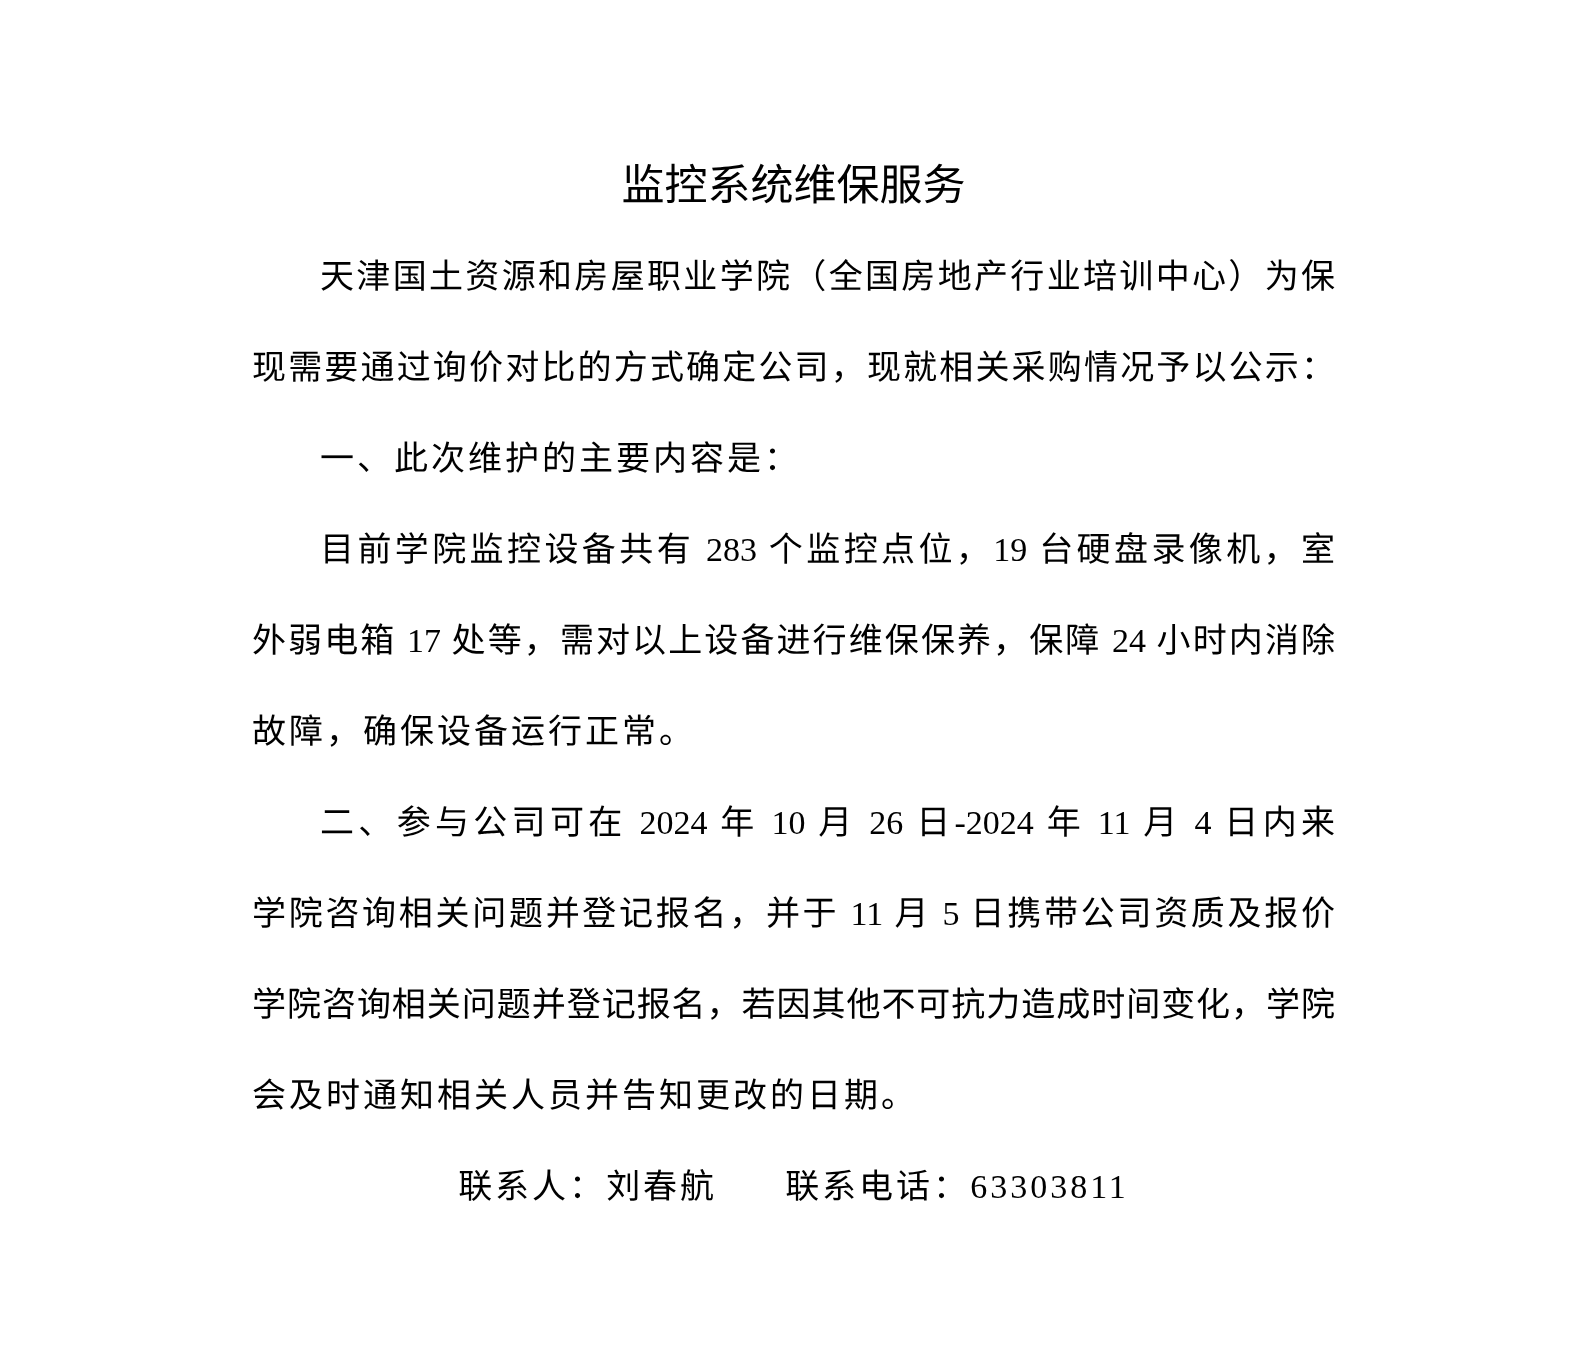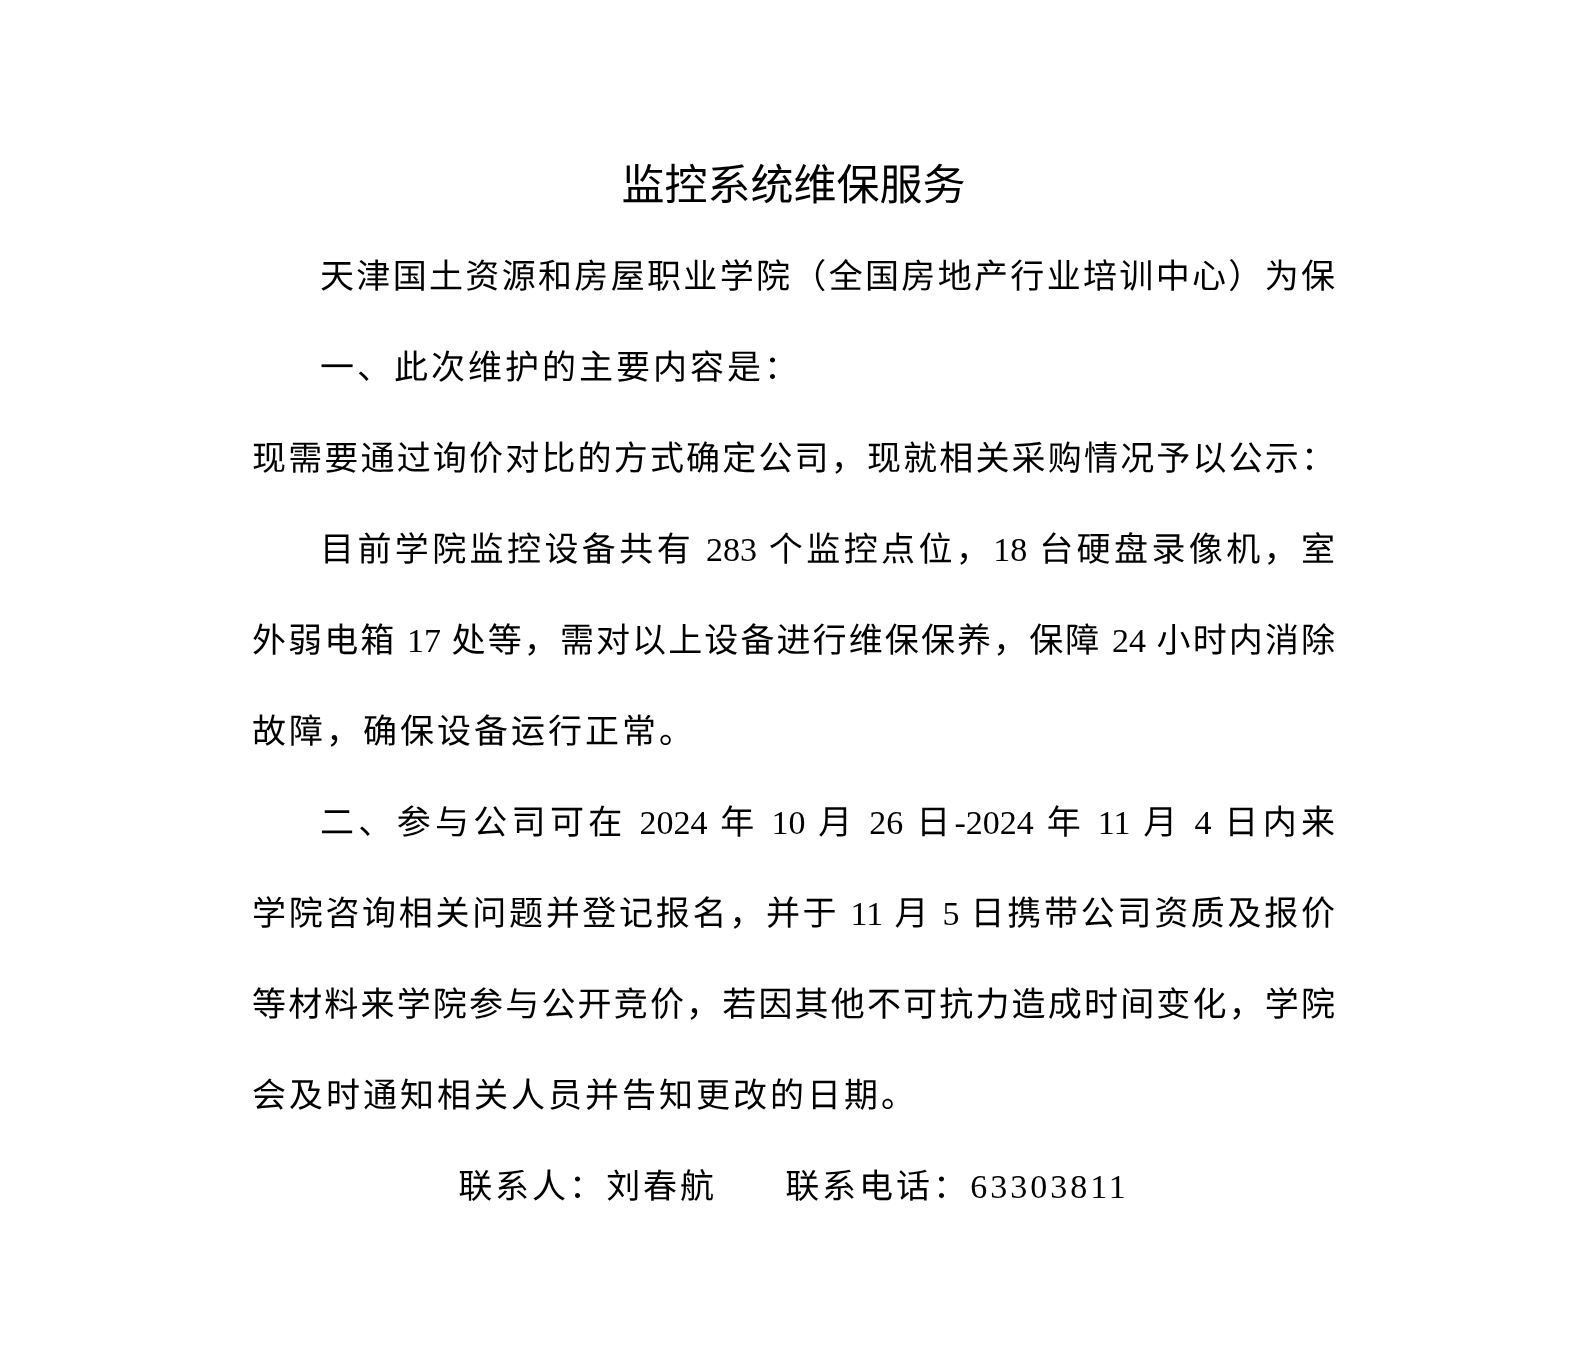--- a/index.html
+++ b/index.html
@@ -56,29 +56,29 @@
 </style>
 </head>
 <body>
 
 <div class="page">
   <div class="content">
 
     <h1 class="doc-title">监控系统维保服务</h1>
 
     <p class="line ind">天津国土资源和房屋职业学院（全国房地产行业培训中心）为保</p>
+    <p class="line">现需要通过询价对比的方式确定公司，现就相关采购情况予以公示：</p>
+
     <p class="line ind pl">一、此次维护的主要内容是：</p>
 
-    <p class="line">现需要通过询价对比的方式确定公司，现就相关采购情况予以公示：</p>
-
-    <p class="line ind">目前学院监控设备共有 283 个监控点位，18 台硬盘录像机，室</p>
+    <p class="line ind">目前学院监控设备共有 283 个监控点位，19 台硬盘录像机，室</p>
     <p class="line">外弱电箱 17 处等，需对以上设备进行维保保养，保障 24 小时内消除</p>
     <p class="line pl">故障，确保设备运行正常。</p>
 
     <p class="line ind">二、参与公司可在 2024 年 10 月 26 日-2024 年 11 月 4 日内来</p>
     <p class="line">学院咨询相关问题并登记报名，并于 11 月 5 日携带公司资质及报价</p>
-    <p class="line">等材料来学院参与公开竞价，若因其他不可抗力造成时间变化，学院</p>
+    <p class="line">学院咨询相关问题并登记报名，若因其他不可抗力造成时间变化，学院</p>
     <p class="line pl">会及时通知相关人员并告知更改的日期。</p>
 
     <p class="line center"><span>联系人：</span><span>刘春航</span><span class="gap"></span><span>联系电话：</span><span>63303811</span></p>
 
   </div>
 </div>
 
 </body></html>

